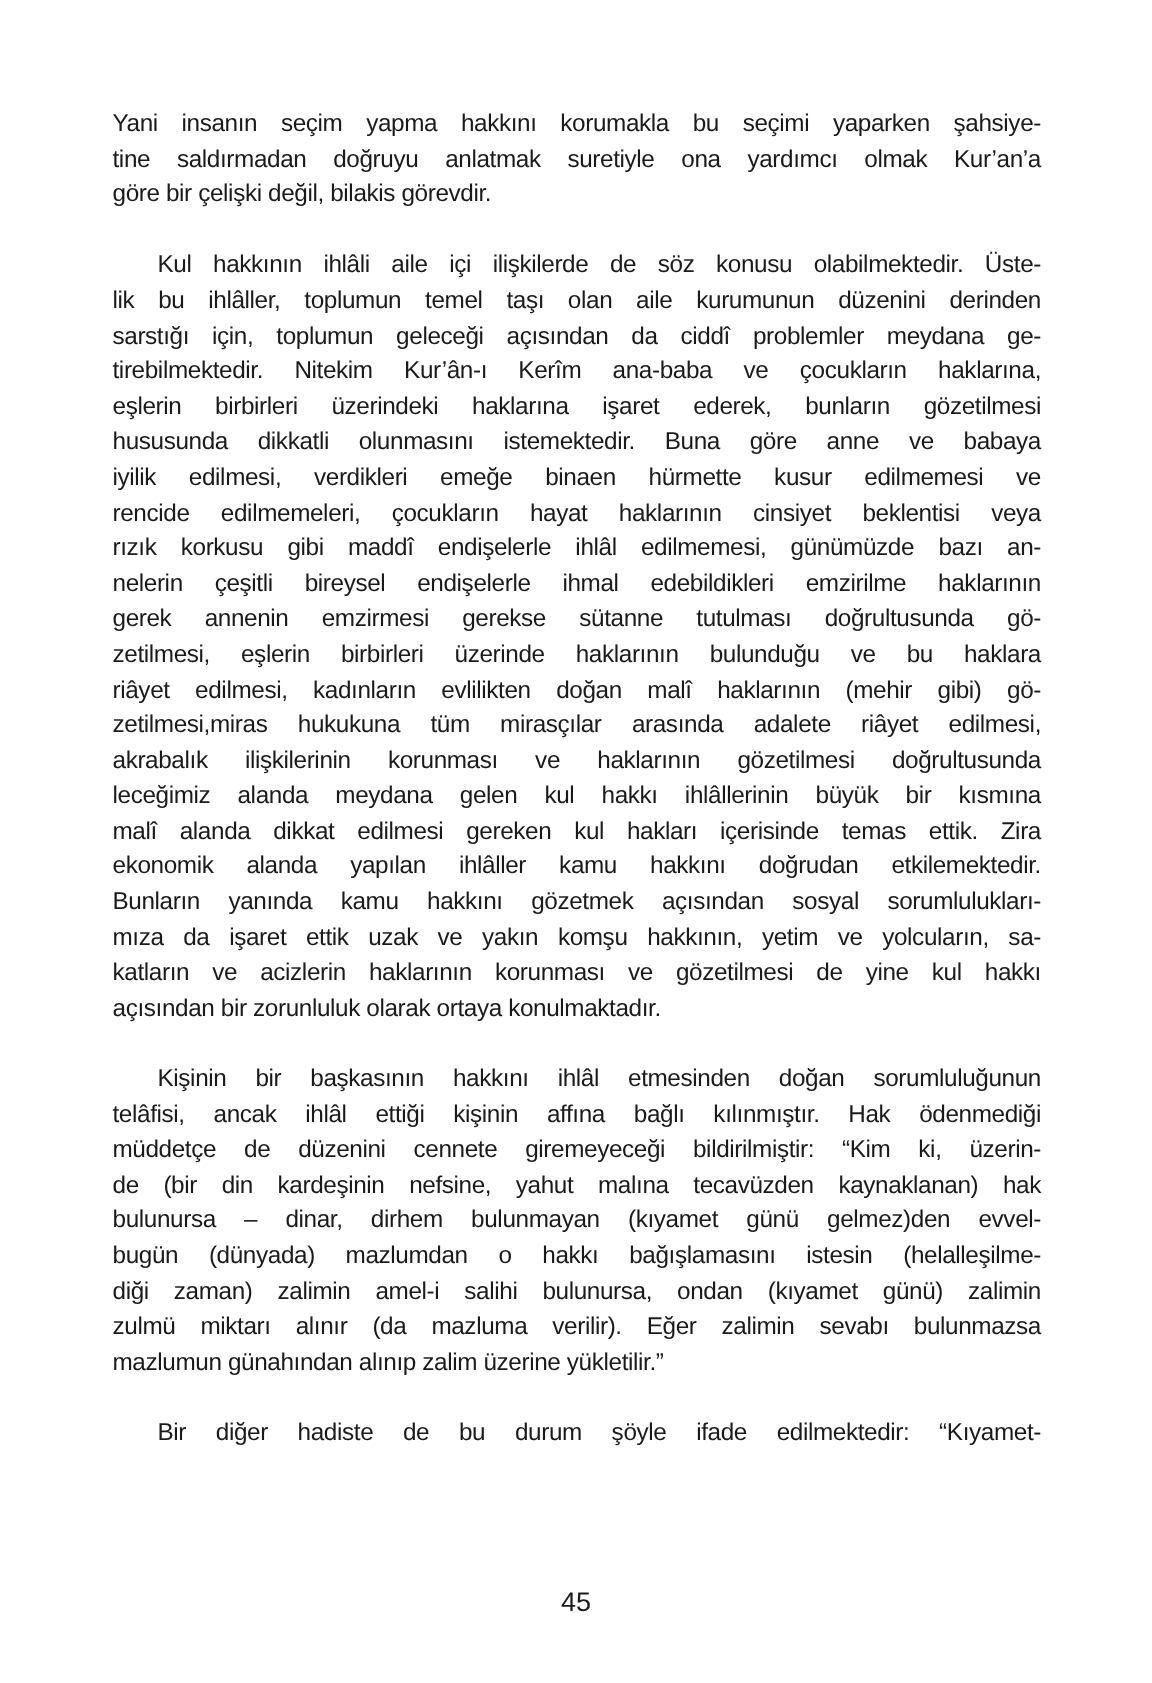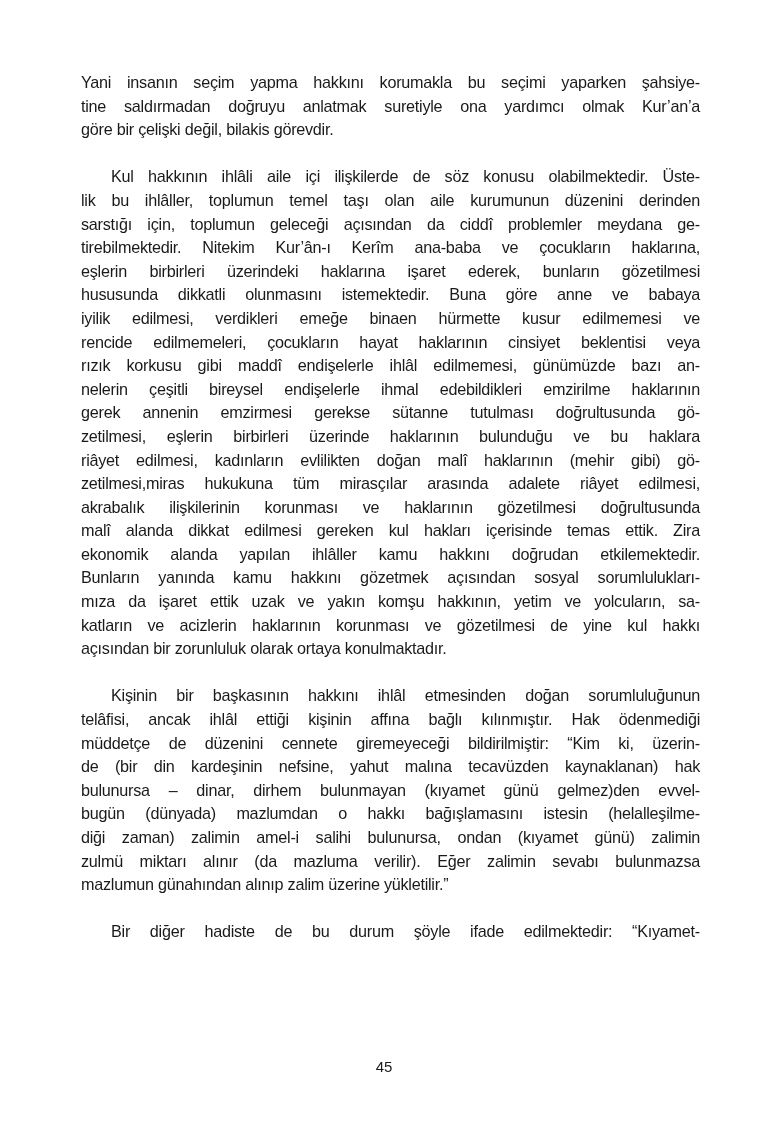--- a/index.html
+++ b/index.html
@@ -2,29 +2,28 @@
 <html><head>
 <meta charset="utf-8">
 <style>
   html, body { margin: 0; padding: 0; background: #ffffff; }
   body { width: 768px; height: 1122px; position: relative; overflow: hidden; }
   .page {
     position: absolute; left: 75px; top: 71px; width: 619px;
     font-family: "Liberation Sans", sans-serif;
     font-size: 16.2px; line-height: 23.6px; color: #1a1a1a;
     letter-spacing: -0.25px;
-    margin-left: 6px;
   }
   .para { margin: 0 0 23.6px 0; }
   .line { display: block; text-align: justify; text-align-last: justify; white-space: nowrap; height: 23.6px; overflow: visible; }
   .line.last { text-align-last: left; }
   .indent { padding-left: 30px; }
   .page-number {
     position: absolute; top: 1058px; left: 0; width: 768px; text-align: center;
-    font-family: "Liberation Sans", sans-serif; font-size: 15px; color: #1a1a1a;
+    font-family: "Liberation Sans", sans-serif; font-size: 18px; color: #1a1a1a;
   }
 </style>
 </head>
 <body>
 
 <div class="page" id="page-body">
     <div class="para">
       <span class="line">Yani insanın seçim yapma hakkını korumakla bu seçimi yaparken şahsiye-</span>
       <span class="line">tine saldırmadan doğruyu anlatmak suretiyle ona yardımcı olmak Kur’an’a</span>
       <span class="line last">göre bir çelişki değil, bilakis görevdir.</span>
@@ -38,20 +37,21 @@
       <span class="line">hususunda dikkatli olunmasını istemektedir. Buna göre anne ve babaya</span>
       <span class="line">iyilik edilmesi, verdikleri emeğe binaen hürmette kusur edilmemesi ve</span>
       <span class="line">rencide edilmemeleri, çocukların hayat haklarının cinsiyet beklentisi veya</span>
       <span class="line">rızık korkusu gibi maddî endişelerle ihlâl edilmemesi, günümüzde bazı an-</span>
       <span class="line">nelerin çeşitli bireysel endişelerle ihmal edebildikleri emzirilme haklarının</span>
       <span class="line">gerek annenin emzirmesi gerekse sütanne tutulması doğrultusunda gö-</span>
       <span class="line">zetilmesi, eşlerin birbirleri üzerinde haklarının bulunduğu ve bu haklara</span>
       <span class="line">riâyet edilmesi, kadınların evlilikten doğan malî haklarının (mehir gibi) gö-</span>
       <span class="line">zetilmesi,miras hukukuna tüm mirasçılar arasında adalete riâyet edilmesi,</span>
       <span class="line">akrabalık ilişkilerinin korunması ve haklarının gözetilmesi doğrultusunda</span>
+      <span class="line">leceğimiz alanda meydana gelen kul hakkı ihlâllerinin büyük bir kısmına</span>
       <span class="line">malî alanda dikkat edilmesi gereken kul hakları içerisinde temas ettik. Zira</span>
       <span class="line">ekonomik alanda yapılan ihlâller kamu hakkını doğrudan etkilemektedir.</span>
       <span class="line">Bunların yanında kamu hakkını gözetmek açısından sosyal sorumlulukları-</span>
       <span class="line">mıza da işaret ettik uzak ve yakın komşu hakkının, yetim ve yolcuların, sa-</span>
       <span class="line">katların ve acizlerin haklarının korunması ve gözetilmesi de yine kul hakkı</span>
       <span class="line last">açısından bir zorunluluk olarak ortaya konulmaktadır.</span>
     </div>
     <div class="para">
       <span class="line indent">Kişinin bir başkasının hakkını ihlâl etmesinden doğan sorumluluğunun</span>
       <span class="line">telâfisi, ancak ihlâl ettiği kişinin affına bağlı kılınmıştır. Hak ödenmediği</span>

